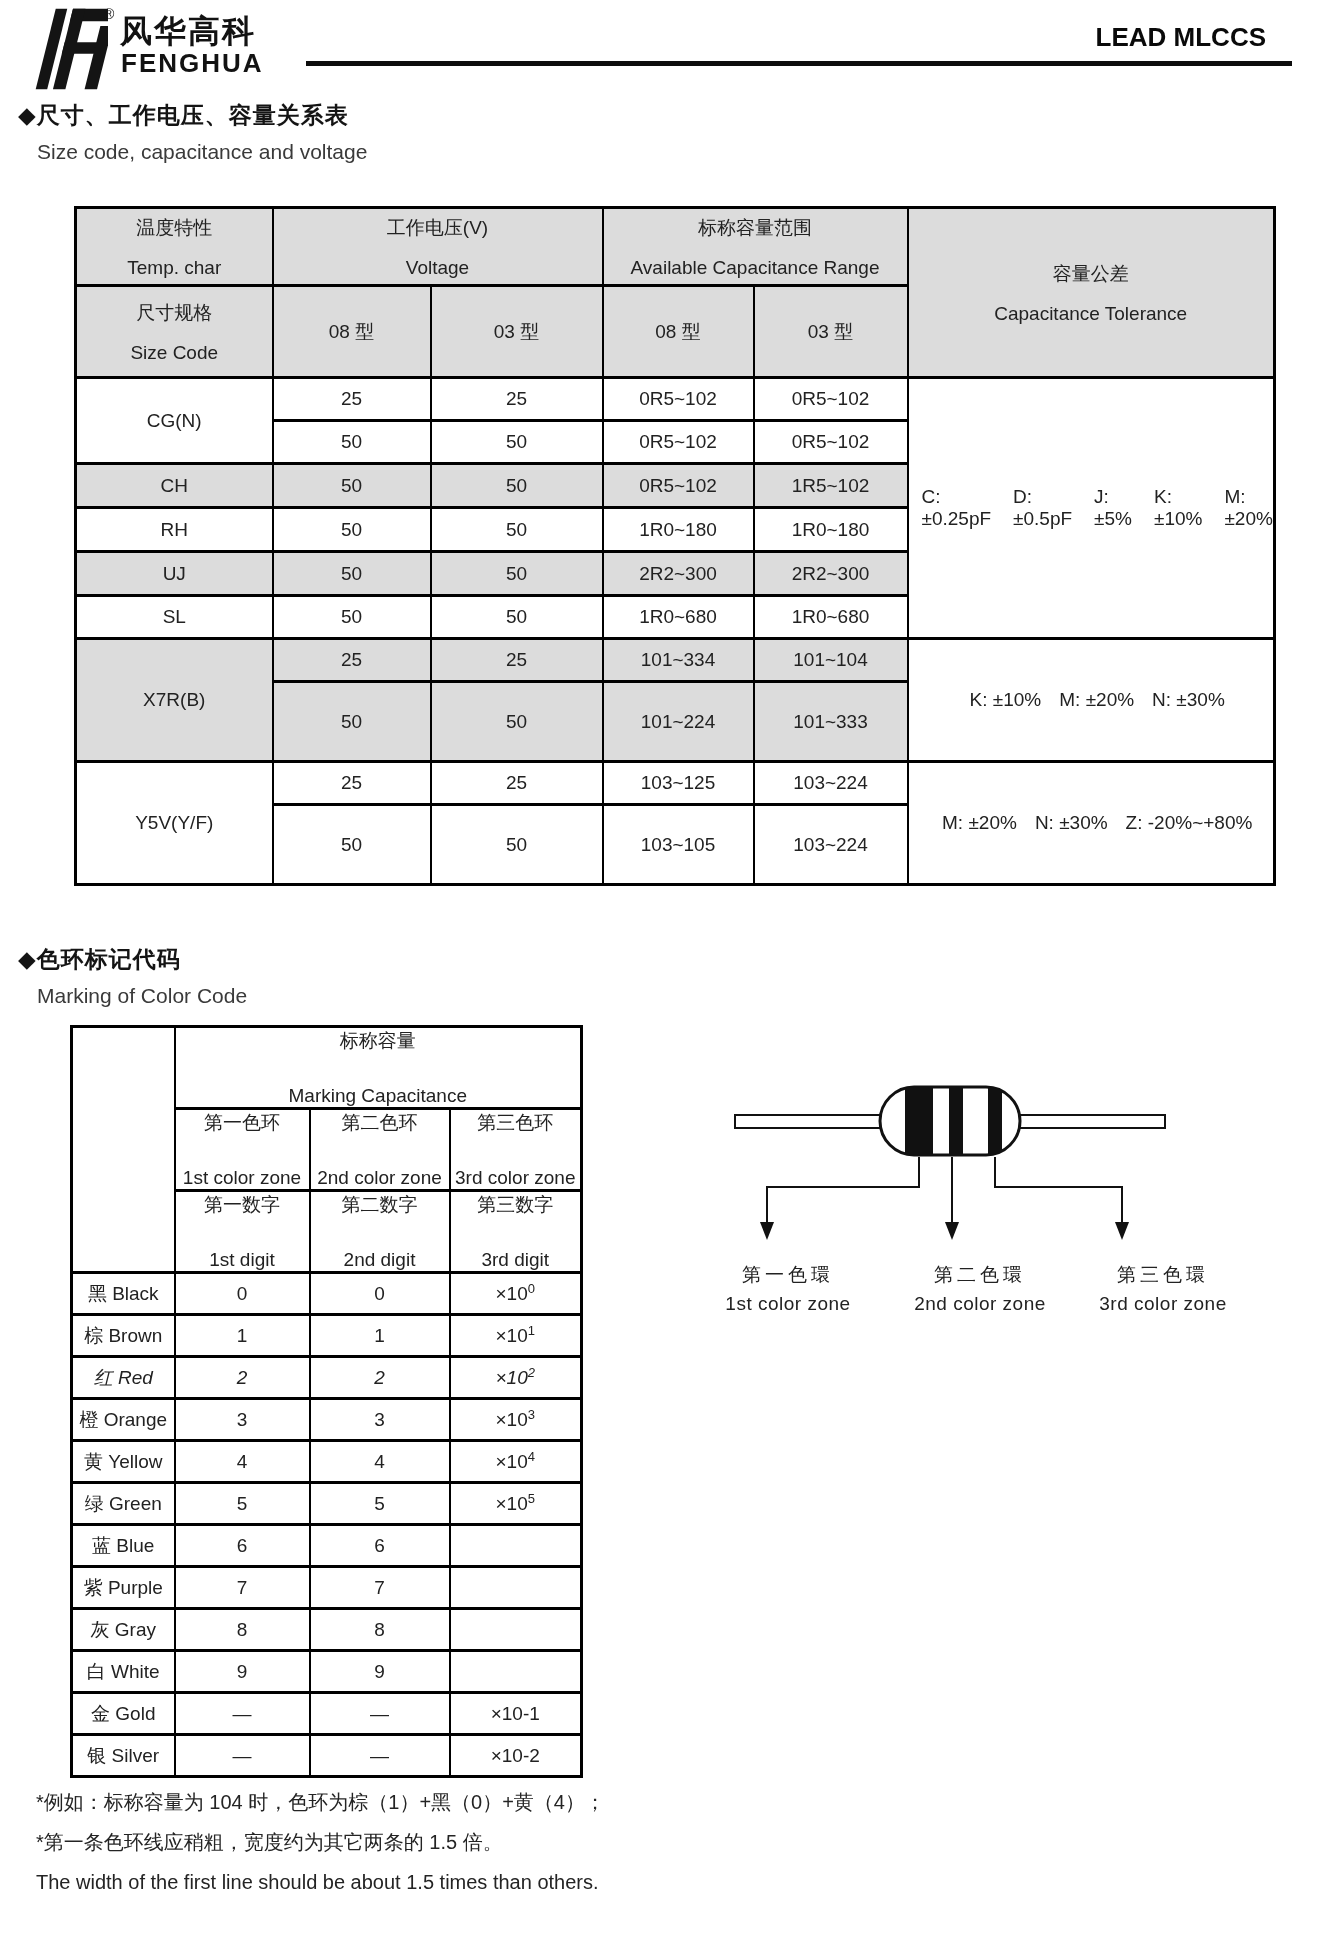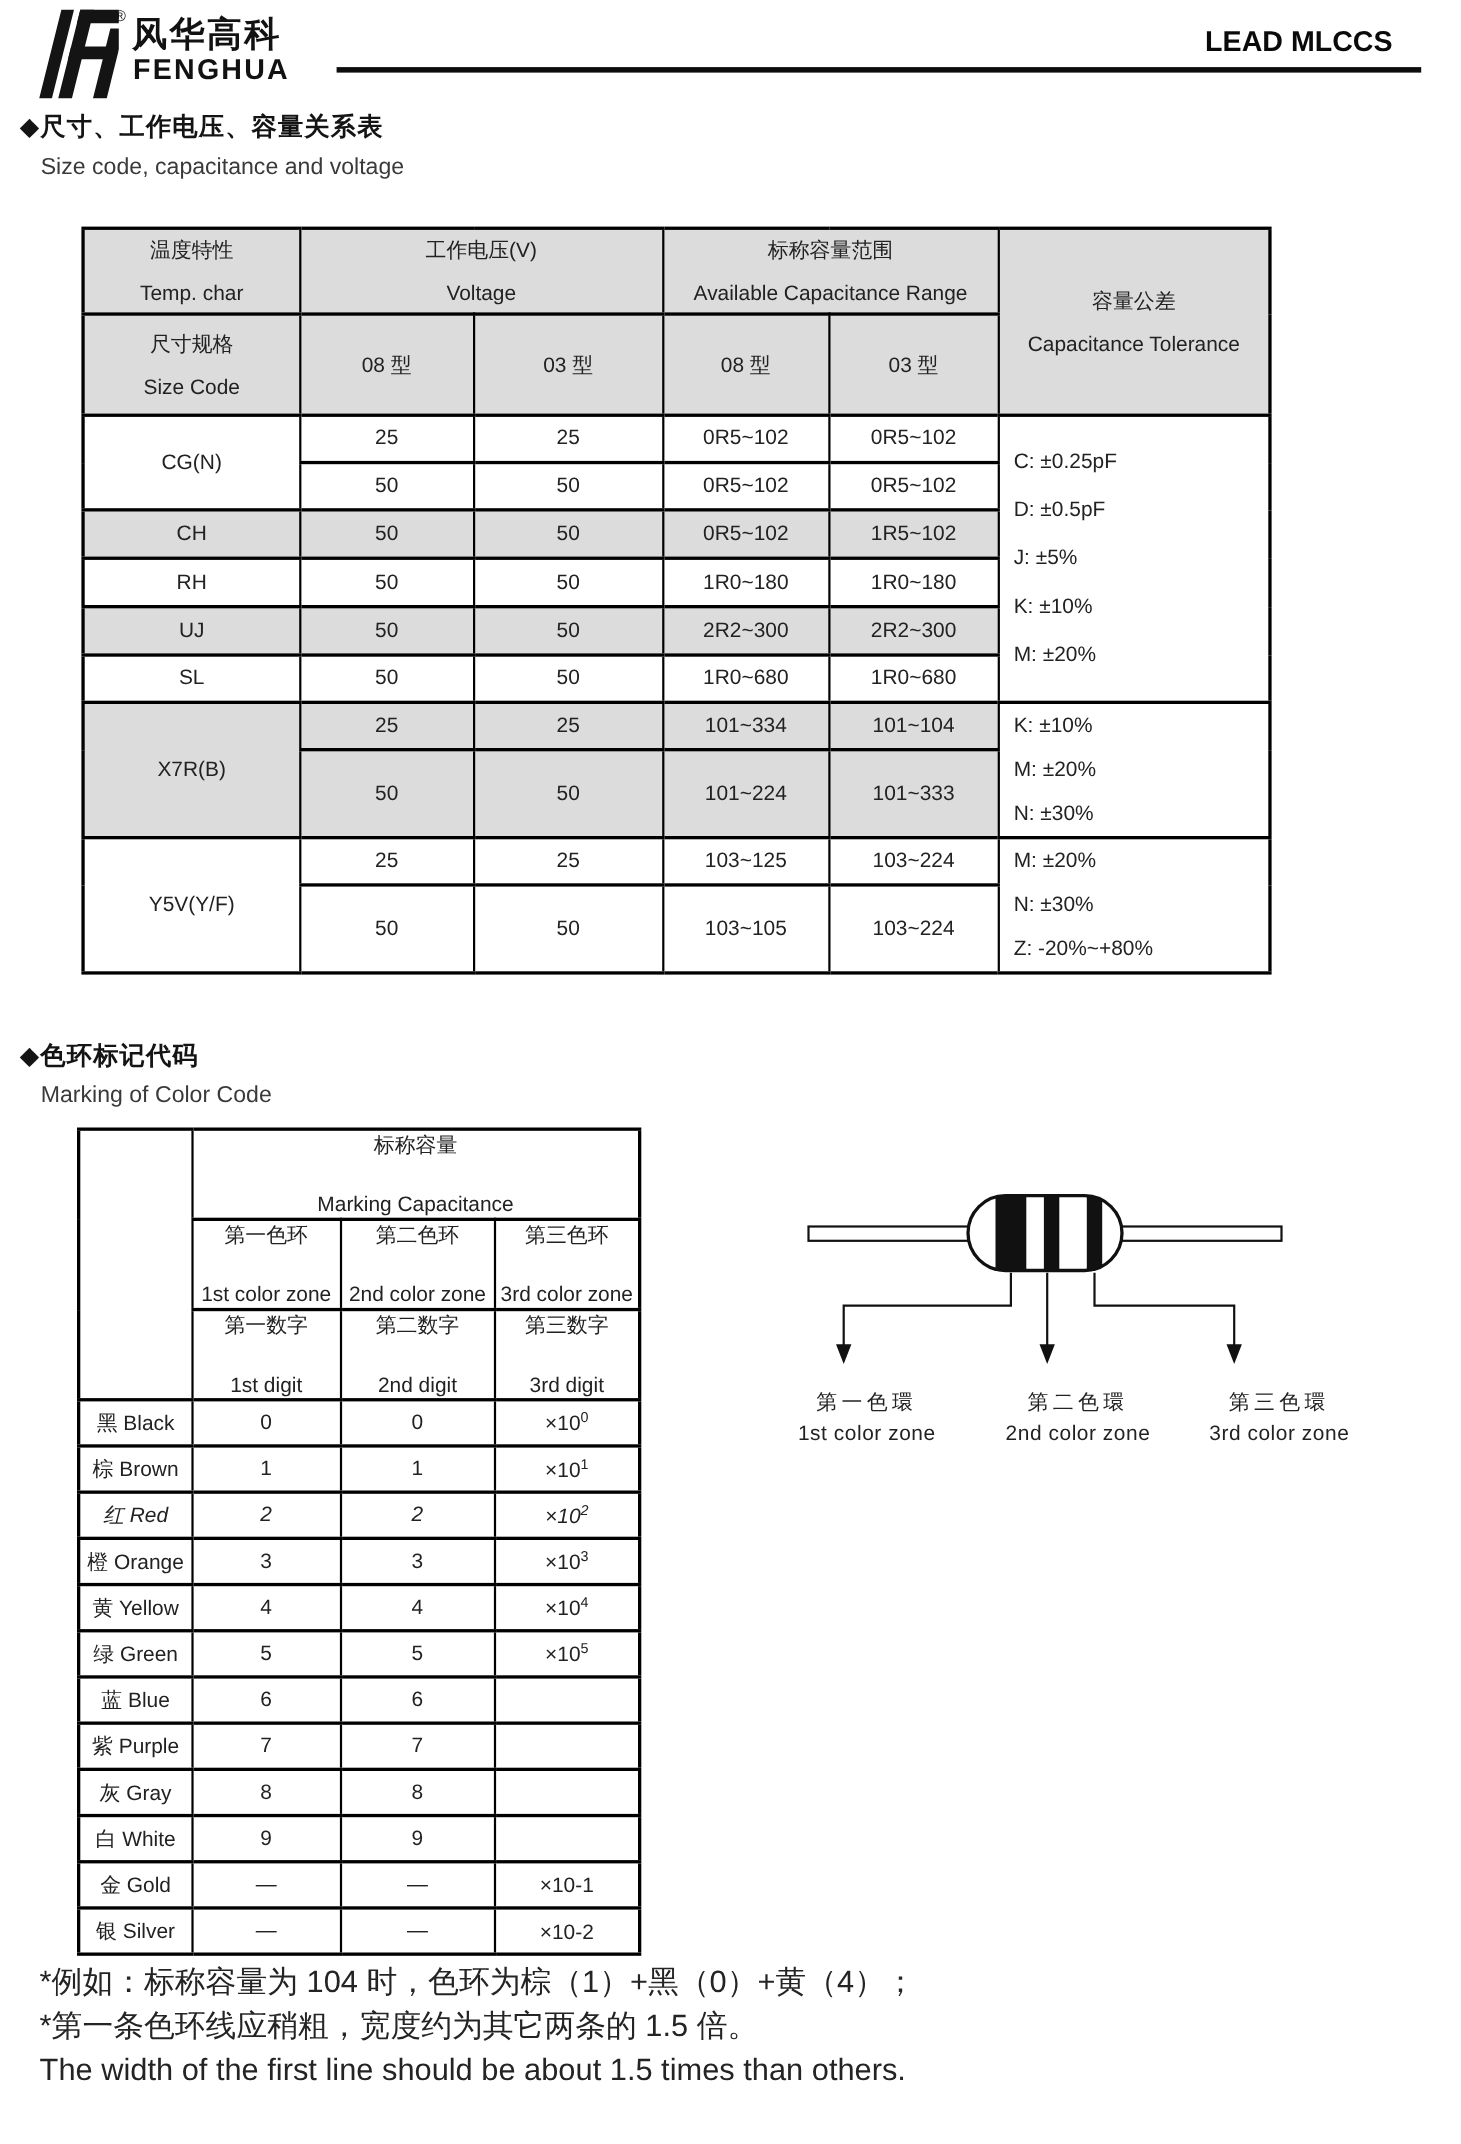--- a/index.html
+++ b/index.html
@@ -24,35 +24,35 @@
   table{border-collapse:collapse;table-layout:fixed;}
   td,th{border:2px solid #000;border-top-width:3px;border-bottom-width:3px;
         font-size:19px;font-weight:normal;text-align:center;vertical-align:middle;
         padding:0;color:#222;}
   .tbl1{position:absolute;left:74px;top:206px;border:3px solid #000;}
   .tbl2{position:absolute;left:70px;top:1025px;border:3px solid #000;}
   .shade{background:#dcdcdc;}
   .two-line{display:flex;flex-direction:column;justify-content:center;align-items:center;gap:16px;}
   .two-line.sm{gap:31px;}
   .tol{text-align:left;padding-left:13px;background:#ffffff;}
-  .tolcell{display:flex;flex-direction:column;justify-content:center;}
+  .tolcell{display:flex;justify-content:center;}
   .tolcell.g1{gap:22px;}
   .tolcell.g2{gap:18px;}
   .tolcell.g3{gap:18px;}
   sup{font-size:13px;}
 
   
   .diagram{position:absolute;left:700px;top:1080px;width:600px;height:250px;}
   .zone-label{position:absolute;width:190px;text-align:center;}
   .zone-label .cn{font-size:19px;font-weight:500;letter-spacing:4px;color:#222;}
   .zone-label .en{font-size:19px;color:#222;margin-top:5px;letter-spacing:0.5px;}
 
   
   .notes{position:absolute;left:36px;top:1782px;width:1100px;}
-  .note-line{font-size:28px;color:#242424;height:40px;line-height:40px;white-space:nowrap;}
+  .note-line{font-size:20px;color:#242424;height:40px;line-height:40px;white-space:nowrap;}
 </style>
 </head>
 <body>
 
 <div class="page">
 
   <div class="logo-mark">
     <svg width="92" height="86" viewBox="0 0 96 88">
       <g transform="skewX(-14) translate(20,0)" fill="#141414">
         <rect x="22" y="2" width="12" height="84"></rect>

